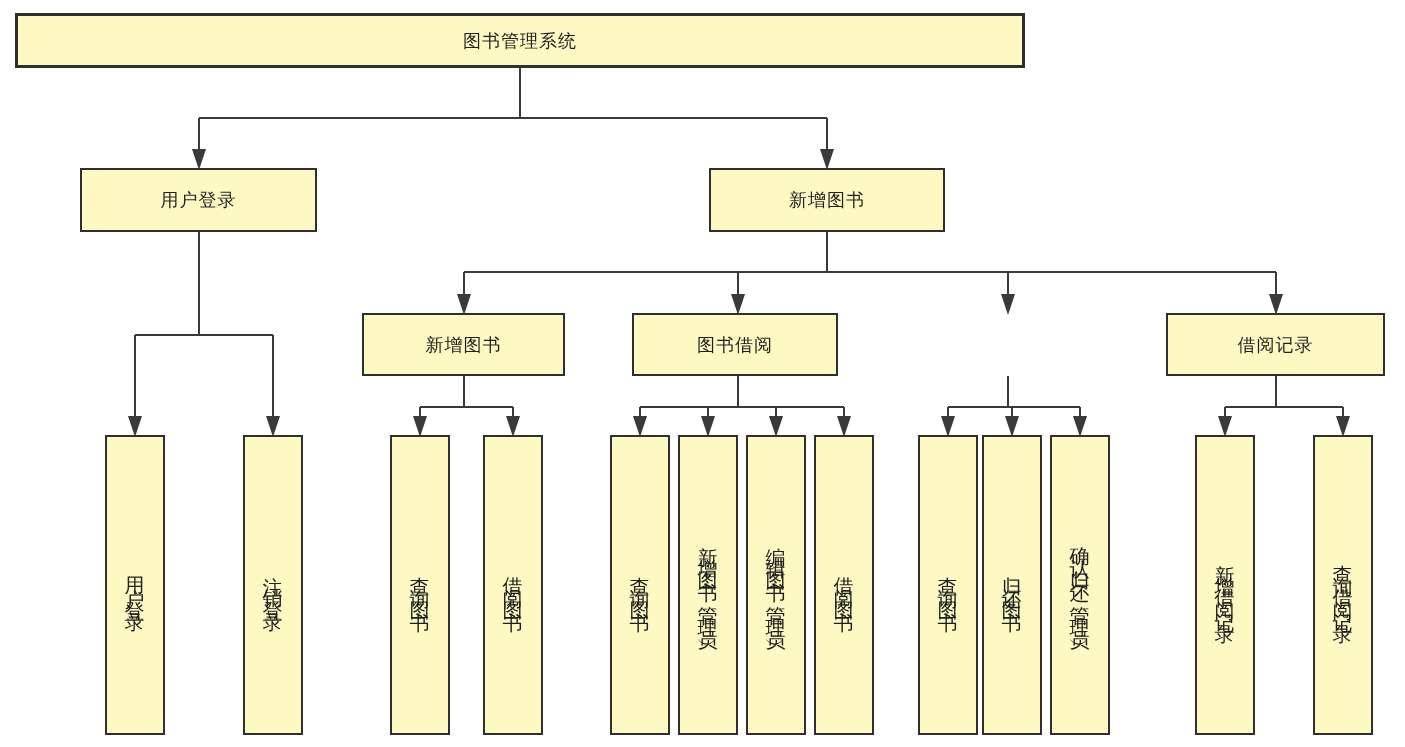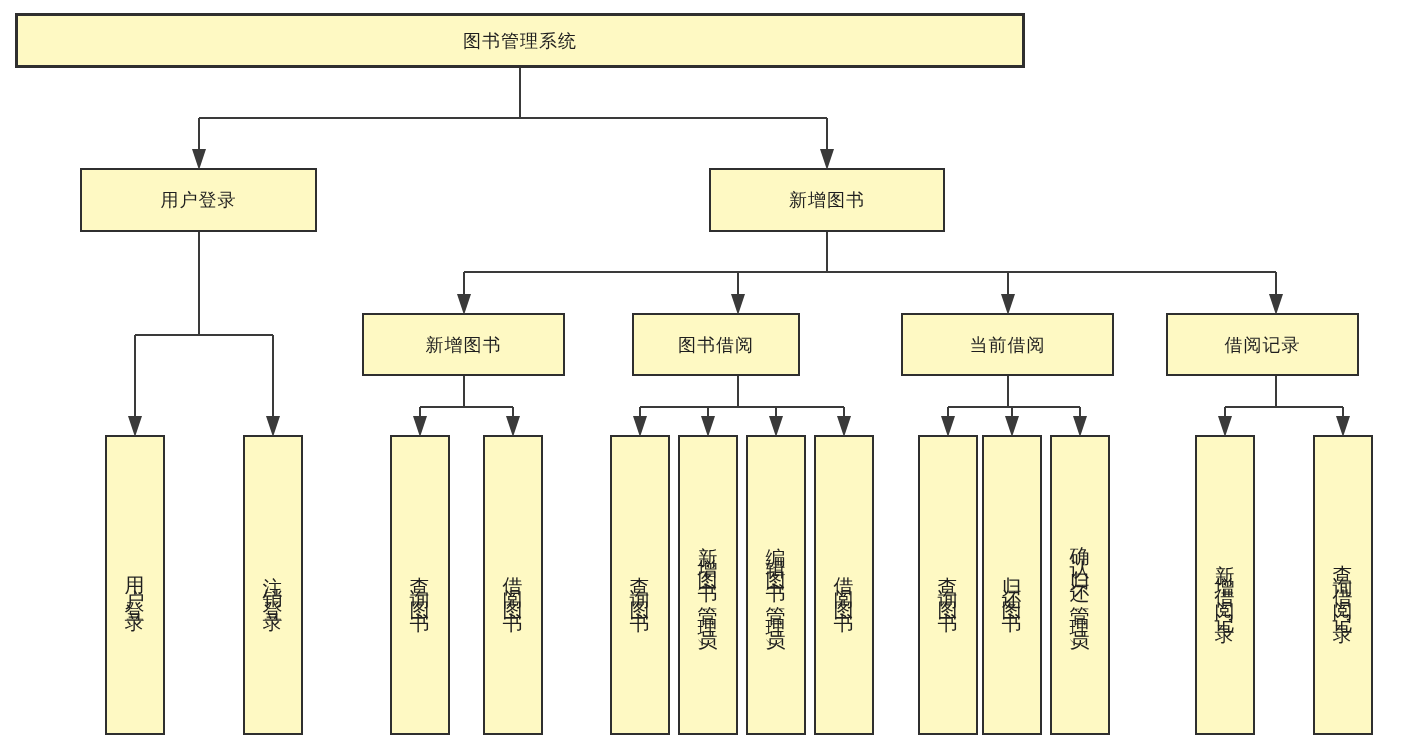--- a/index.html
+++ b/index.html
@@ -71,27 +71,24 @@
     </div>
     <div class="node h" style="left: 80px; top: 168px; width: 237px; height: 64px;">
       <span class="lbl">用户登录</span>
     </div>
     <div class="node h" style="left: 709px; top: 168px; width: 236px; height: 64px;">
       <span class="lbl">新增图书</span>
     </div>
     <div class="node h" style="left: 362px; top: 313px; width: 203px; height: 63px;">
       <span class="lbl">新增图书</span>
     </div>
-    <div class="node h" style="left: 632px; top: 313px; width: 168px; height: 63px;">
+    <div class="node h" style="left: 632px; top: 313px; width: 206px; height: 63px;">
       <span class="lbl">图书借阅</span>
     </div>
-    <div class="node h" style="left: 901px; top: 313px; width: 213px; height: 63px;">
-      <span class="lbl">当前借阅</span>
-    </div>
-    <div class="node h" style="left: 1166px; top: 313px; width: 193px; height: 63px;">
+    <div class="node h" style="left: 1166px; top: 313px; width: 219px; height: 63px;">
       <span class="lbl">借阅记录</span>
     </div>
     <div class="node v" style="left: 105px; top: 435px; width: 60px; height: 300px;">
       <span class="lbl">用户登录</span>
     </div>
     <div class="node v" style="left: 243px; top: 435px; width: 60px; height: 300px;">
       <span class="lbl">注销登录</span>
     </div>
     <div class="node v" style="left: 390px; top: 435px; width: 60px; height: 300px;">
       <span class="lbl">查询图书</span>

